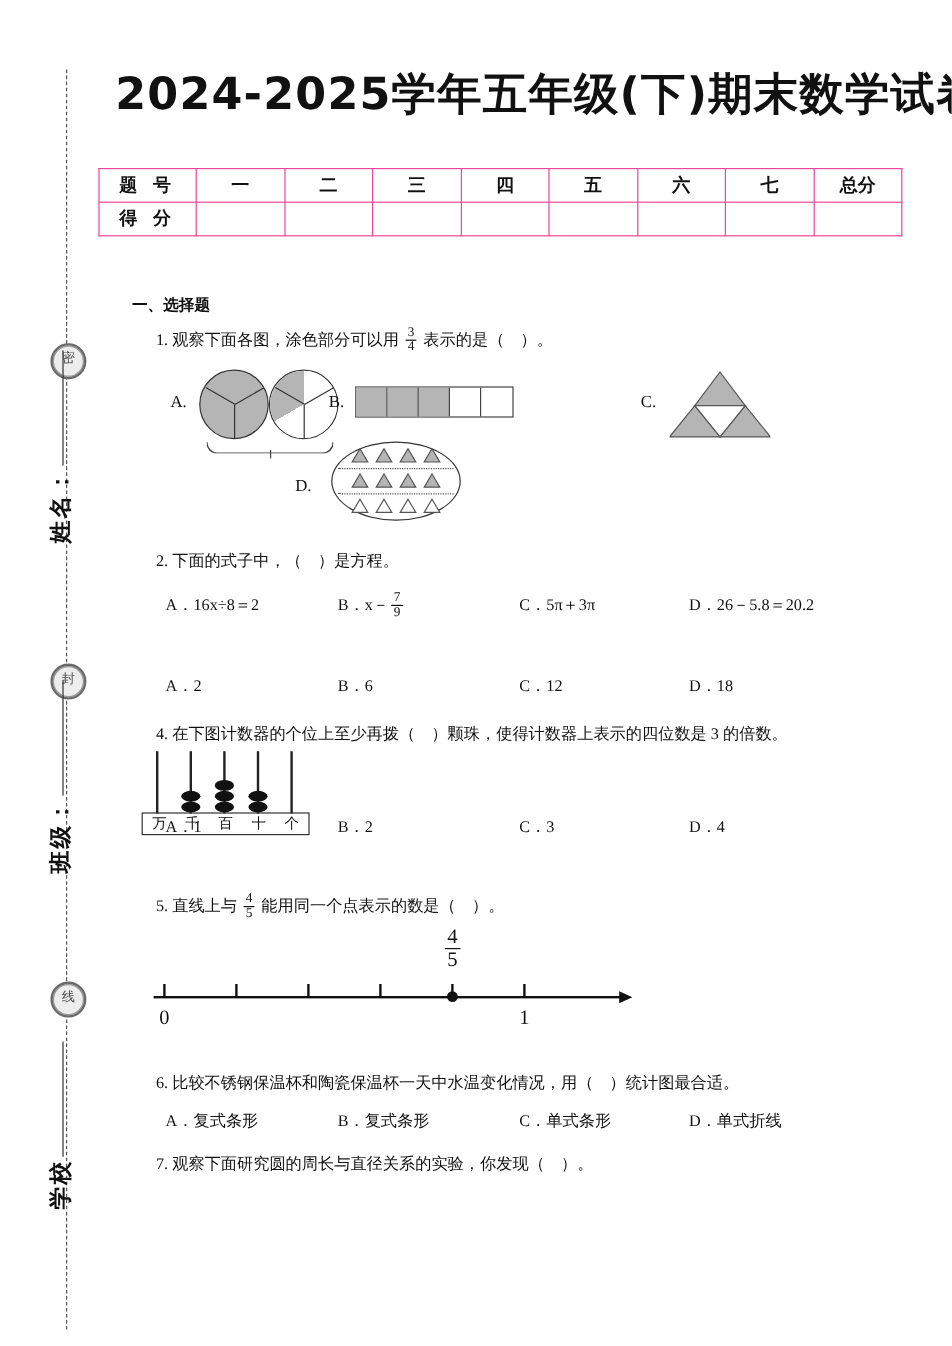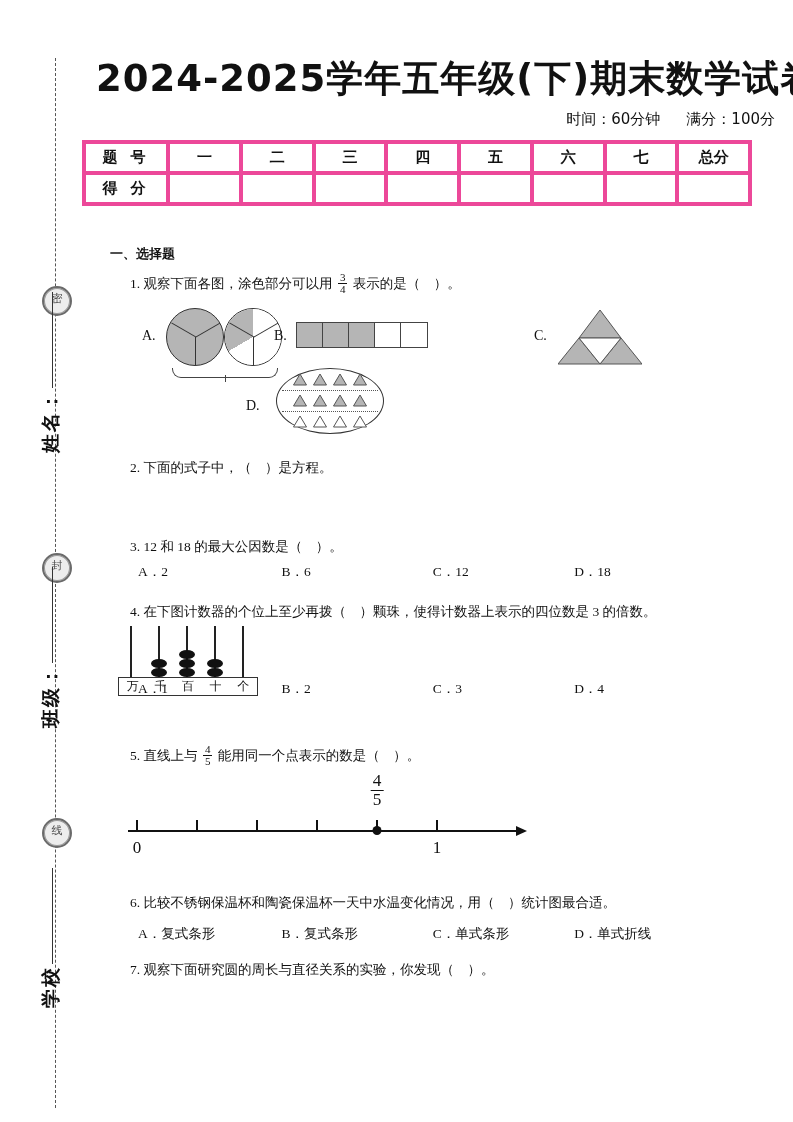--- a/index.html
+++ b/index.html
@@ -100,21 +100,21 @@
   .meta-line .gap { display: inline-block; width: 26px; }
 
   .score-table {
     position: absolute;
     left: -14px; top: 140px;
     width: 670px;
     border-collapse: collapse;
     table-layout: fixed;
   }
   .score-table td {
-    border: 4px solid #ec4899;
+    border: 1px solid #ec4899;
     height: 25px;
     text-align: center;
     vertical-align: middle;
     font-size: 15px;
     font-family: "DejaVu Sans", "Liberation Sans", sans-serif;
     font-weight: bold;
   }
   .score-table td.head-cell { width: 78px; letter-spacing: 4px; }
 
   .section-head {
@@ -265,23 +265,20 @@
   </div>
   <div class="vfield vf-school">
     <span>学校</span><span class="vline"></span>
   </div>
 </div>
 
 <div class="page">
 
   <div class="doc-title">2024-2025学年五年级(下)期末数学试卷</div>
 
-  <div class="meta-line">
-    <span>时间：60分钟</span><span class="gap"></span><span>满分：100分</span>
-  </div>
 
   <table class="score-table">
     <tbody>
         <tr>
       <td class="head-cell">题 号</td>
       <td>一</td>
       <td>二</td>
       <td>三</td>
       <td>四</td>
       <td>五</td>
@@ -401,25 +398,35 @@
       <svg width="15" height="13" viewBox="0 0 15 13">
           <polygon points="7.5,1 14,12 1,12" fill="#ffffff" stroke="#555" stroke-width="1"></polygon>
         </svg>
     </div>
   </div>
 
   <div class="q" style="top:458px">
     <span>2.</span>
     <span>下面的式子中，（　）是方程。</span>
   </div>
-
-  <div class="q" style="top:537px">
-    <span>3.</span>
-    <span>12 和 18 的最大公因数是（　）。</span>
-  </div>
+  <div class="opts" style="top:493px">
+    <span class="o" style="width:140px">
+      <span>A．</span><span>16x÷8＝2</span>
+    </span>
+    <span class="o" style="width:148px">
+      <span>B．</span><span>x－</span><span class="frac"><span class="num">7</span><span class="den">9</span></span>
+    </span>
+    <span class="o" style="width:138px">
+      <span>C．</span><span>5π＋3π</span>
+    </span>
+    <span class="o">
+      <span>D．</span><span>26－5.8＝20.2</span>
+    </span>
+  </div>
+
   <div class="opts" style="top:563px">
     <span class="o" style="width:140px">A．2</span>
     <span class="o" style="width:148px">B．6</span>
     <span class="o" style="width:138px">C．12</span>
     <span class="o">D．18</span>
   </div>
 
   <div class="q" style="top:602px">
     <span>4.</span>
     <span>在下图计数器的个位上至少再拨（　）颗珠，使得计数器上表示的四位数是 3 的倍数。</span>

